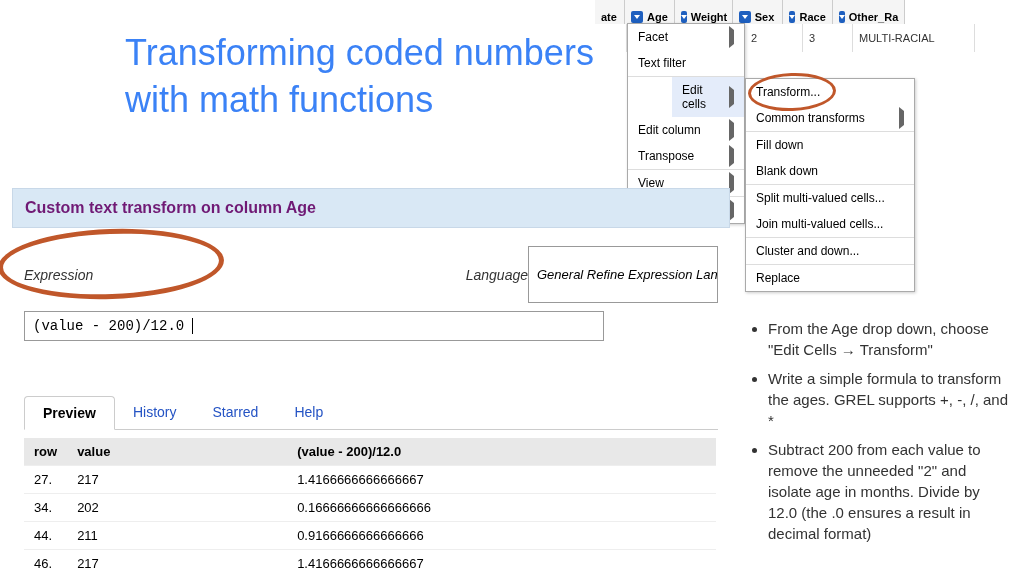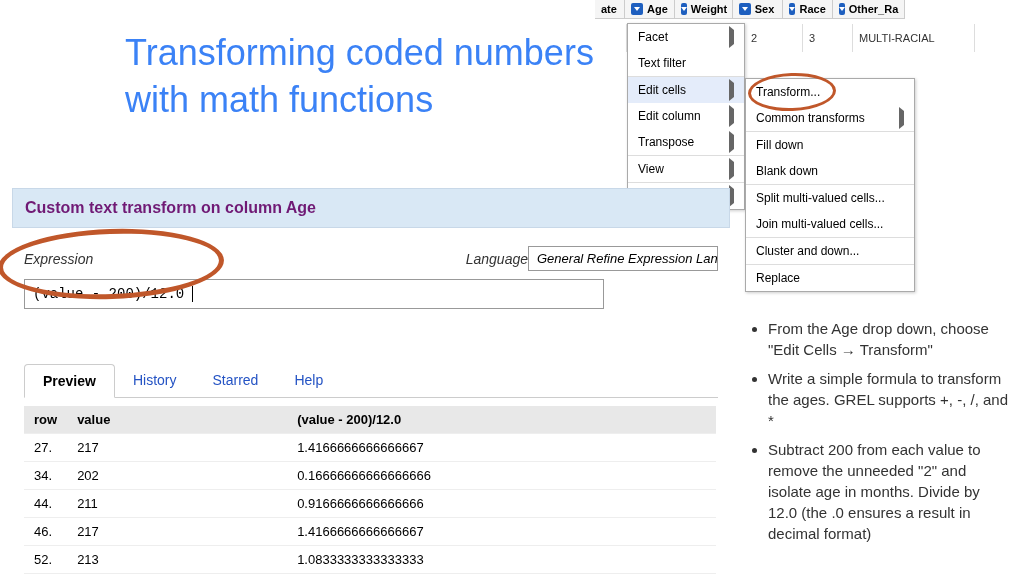--- a/index.html
+++ b/index.html
@@ -2,50 +2,50 @@
 <html><head>
 <meta charset="utf-8">
 <style>
   * { box-sizing: border-box; margin: 0; padding: 0; }
   body { font-family: Arial, sans-serif; font-size: 13px; width: 1024px; height: 576px; position: relative; background: #fff; overflow: hidden; }
   
   .title { position: absolute; left: 125px; top: 30px; font-size: 36px; color: #3b82f6; font-weight: 400; line-height: 1.3; }
   
   
   .col-headers { position: absolute; top: 0; left: 595px; display: flex; border-bottom: 1px solid #ccc; background: #eee; }
-  .col-h { display: flex; align-items: center; padding: 3px 6px; border-right: 1px solid #ccc; font-size: 11px; font-weight: bold; background: #f5f5f5; white-space: nowrap; }
+  .col-h { display: flex; align-items: center; padding: 11px 6px; border-right: 1px solid #ccc; font-size: 11px; font-weight: bold; background: #f5f5f5; white-space: nowrap; }
   .col-h:first-child { width: 30px; }
   .dd { width: 12px; height: 12px; background: #1e5fbf; display: inline-flex; align-items: center; justify-content: center; margin-right: 4px; border-radius: 2px; }
   .dd::after { content: ""; border-left: 3px solid transparent; border-right: 3px solid transparent; border-top: 4px solid #fff; }
   
   
   .sample-row { position: absolute; top: 24px; left: 595px; display: flex; font-size: 11px; }
   .sample-cell { padding: 8px 6px; border-right: 1px solid #ddd; background: #fff; color: #333; }
   
   
   .menu1 { position: absolute; top: 23px; left: 627px; width: 118px; background: #fff; border: 1px solid #aaa; box-shadow: 1px 1px 3px rgba(0,0,0,0.2); font-size: 12px; }
   .menu2 { position: absolute; top: 78px; left: 745px; width: 170px; background: #fff; border: 1px solid #aaa; box-shadow: 1px 1px 3px rgba(0,0,0,0.2); font-size: 12px; }
   .menu-item { padding: 6px 10px; display: flex; justify-content: space-between; align-items: center; cursor: default; }
-  .menu-item.hi { background: #e4ecfa; }
+  .menu-item.hi { background: #e4ecfa; margin-left: 44px; }
   .menu-sep { border-top: 1px solid #ddd; }
   .arrow-r::after { content: ""; border-top: 4px solid transparent; border-bottom: 4px solid transparent; border-left: 5px solid #666; }
   
   
   .ellipse1 { position: absolute; top: 73px; left: 748px; width: 88px; height: 38px; border: 3px solid #c0572a; border-radius: 50%; pointer-events: none; transform: rotate(-2deg); }
   
   
   .data-nums { position: absolute; top: 255px; left: 627px; font-size: 12px; color: #1a8a3a; display: flex; gap: 35px; }
   
   
   .dialog { position: absolute; top: 188px; left: 12px; width: 718px; }
   .dialog-title { background: #d9e8f5; padding: 10px 12px; font-size: 16px; font-weight: bold; color: #701a75; border: 1px solid #c8d8e8; }
   .dialog-body { padding: 18px 12px 6px; }
   .row-flex { display: flex; align-items: center; font-style: italic; }
   .lbl { font-size: 14px; color: #333; }
-  .lang-sel { border: 1px solid #999; padding: 4px 8px; font-size: 13px; background: #fff; width: 190px; overflow: hidden; white-space: nowrap; }
+  .lang-sel { border: 1px solid #999; padding: 20px 8px; font-size: 13px; background: #fff; width: 190px; overflow: hidden; white-space: nowrap; }
   .expr-input { width: 580px; border: 1px solid #999; padding: 6px 8px; font-family: "Courier New", monospace; font-size: 14px; margin-top: 8px; background: #fff; }
   
   
   .ellipse2 { position: absolute; top: 229px; left: -2px; width: 226px; height: 70px; border: 5px solid #c0572a; border-radius: 50%; pointer-events: none; transform: rotate(-2deg); }
   
   
   .tabs { display: flex; margin-top: 55px; border-bottom: 1px solid #ccc; }
   .tab { padding: 8px 18px; font-size: 14px; color: #2453c4; cursor: pointer; }
   .tab.active { font-weight: bold; color: #000; border: 1px solid #ccc; border-bottom: 1px solid #fff; margin-bottom: -1px; background: #fff; border-radius: 4px 4px 0 0; }
   

